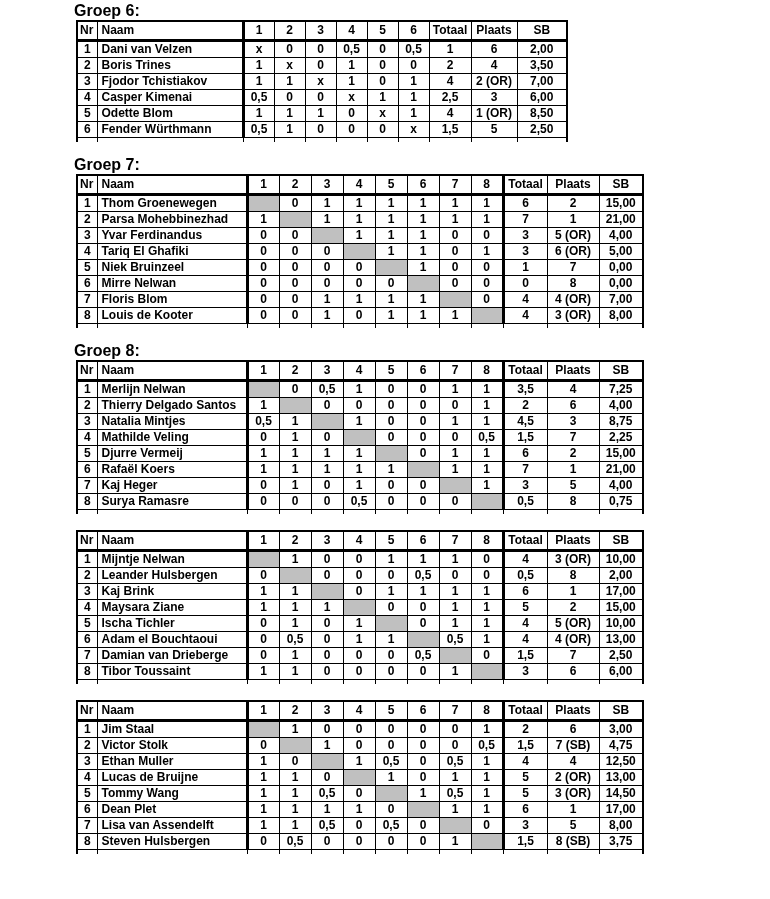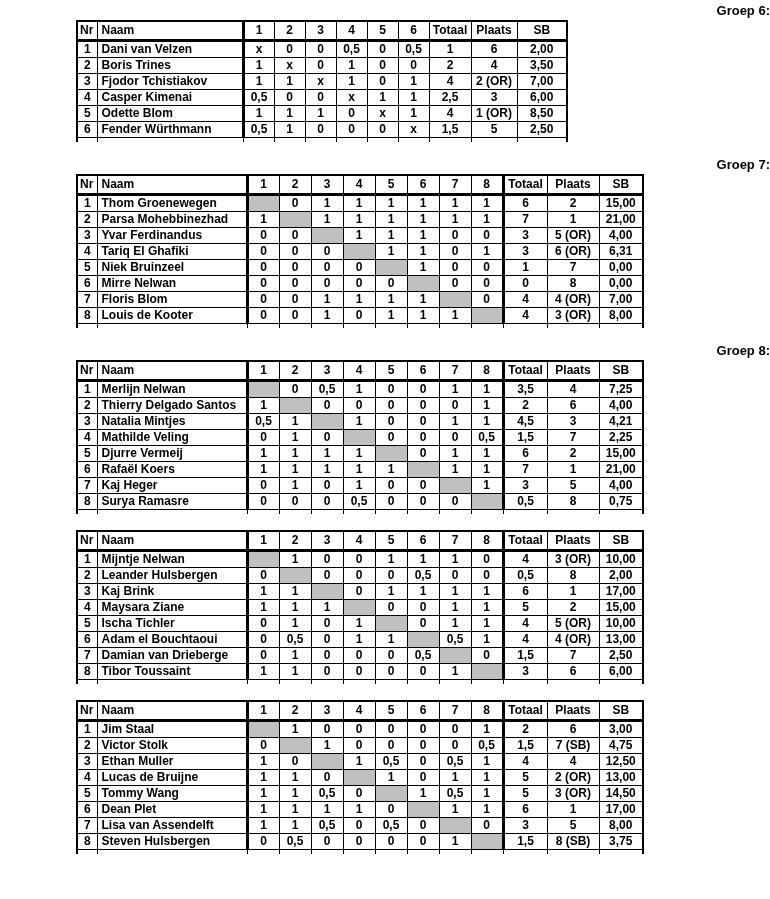--- a/index.html
+++ b/index.html
@@ -2,23 +2,22 @@
 <html lang="nl" style="--diag: #c0c0c0;"><head>
 <meta charset="utf-8">
 <style>
   html,body{margin:0;padding:0;background:#ffffff;}
   body{
     width:770px;height:899px;overflow:hidden;color:#000;
     font-family:"Liberation Sans", sans-serif;
   }
   .page{padding:4px 0 0 76px;}
   h2.group-title{
-    font-size:13px;line-height:14px;font-weight:bold;
+    font-size:16px;line-height:14px;font-weight:bold;
     margin:0 0 2px -2px;
-    text-align:right;
   }
   table.results{
     border-collapse:collapse;table-layout:fixed;
     margin:0 0 16px 0;
   }
   table.results.g6{width:490px;}
   table.results.g8{width:566px;}
   .results th,.results td{
     border:1px solid #000;
     font-size:12px;font-weight:bold;line-height:13px;
@@ -255,21 +254,21 @@
               <td class="thick-left">0</td>
               <td>0</td>
               <td>0</td>
               <td class="diag"></td>
               <td>1</td>
               <td>1</td>
               <td>0</td>
               <td>1</td>
               <td class="thick-left">3</td>
               <td>6 (OR)</td>
-              <td>6,31</td>
+              <td>5,00</td>
             </tr>
             <tr>
               <td class="nr">5</td>
               <td class="naam">Niek Bruinzeel</td>
               <td class="thick-left">0</td>
               <td>0</td>
               <td>0</td>
               <td>0</td>
               <td class="diag"></td>
               <td>1</td>
@@ -414,21 +413,21 @@
               <td class="thick-left">0,5</td>
               <td>1</td>
               <td class="diag"></td>
               <td>1</td>
               <td>0</td>
               <td>0</td>
               <td>1</td>
               <td>1</td>
               <td class="thick-left">4,5</td>
               <td>3</td>
-              <td>4,21</td>
+              <td>8,75</td>
             </tr>
             <tr>
               <td class="nr">4</td>
               <td class="naam">Mathilde Veling</td>
               <td class="thick-left">0</td>
               <td>1</td>
               <td>0</td>
               <td class="diag"></td>
               <td>0</td>
               <td>0</td>

